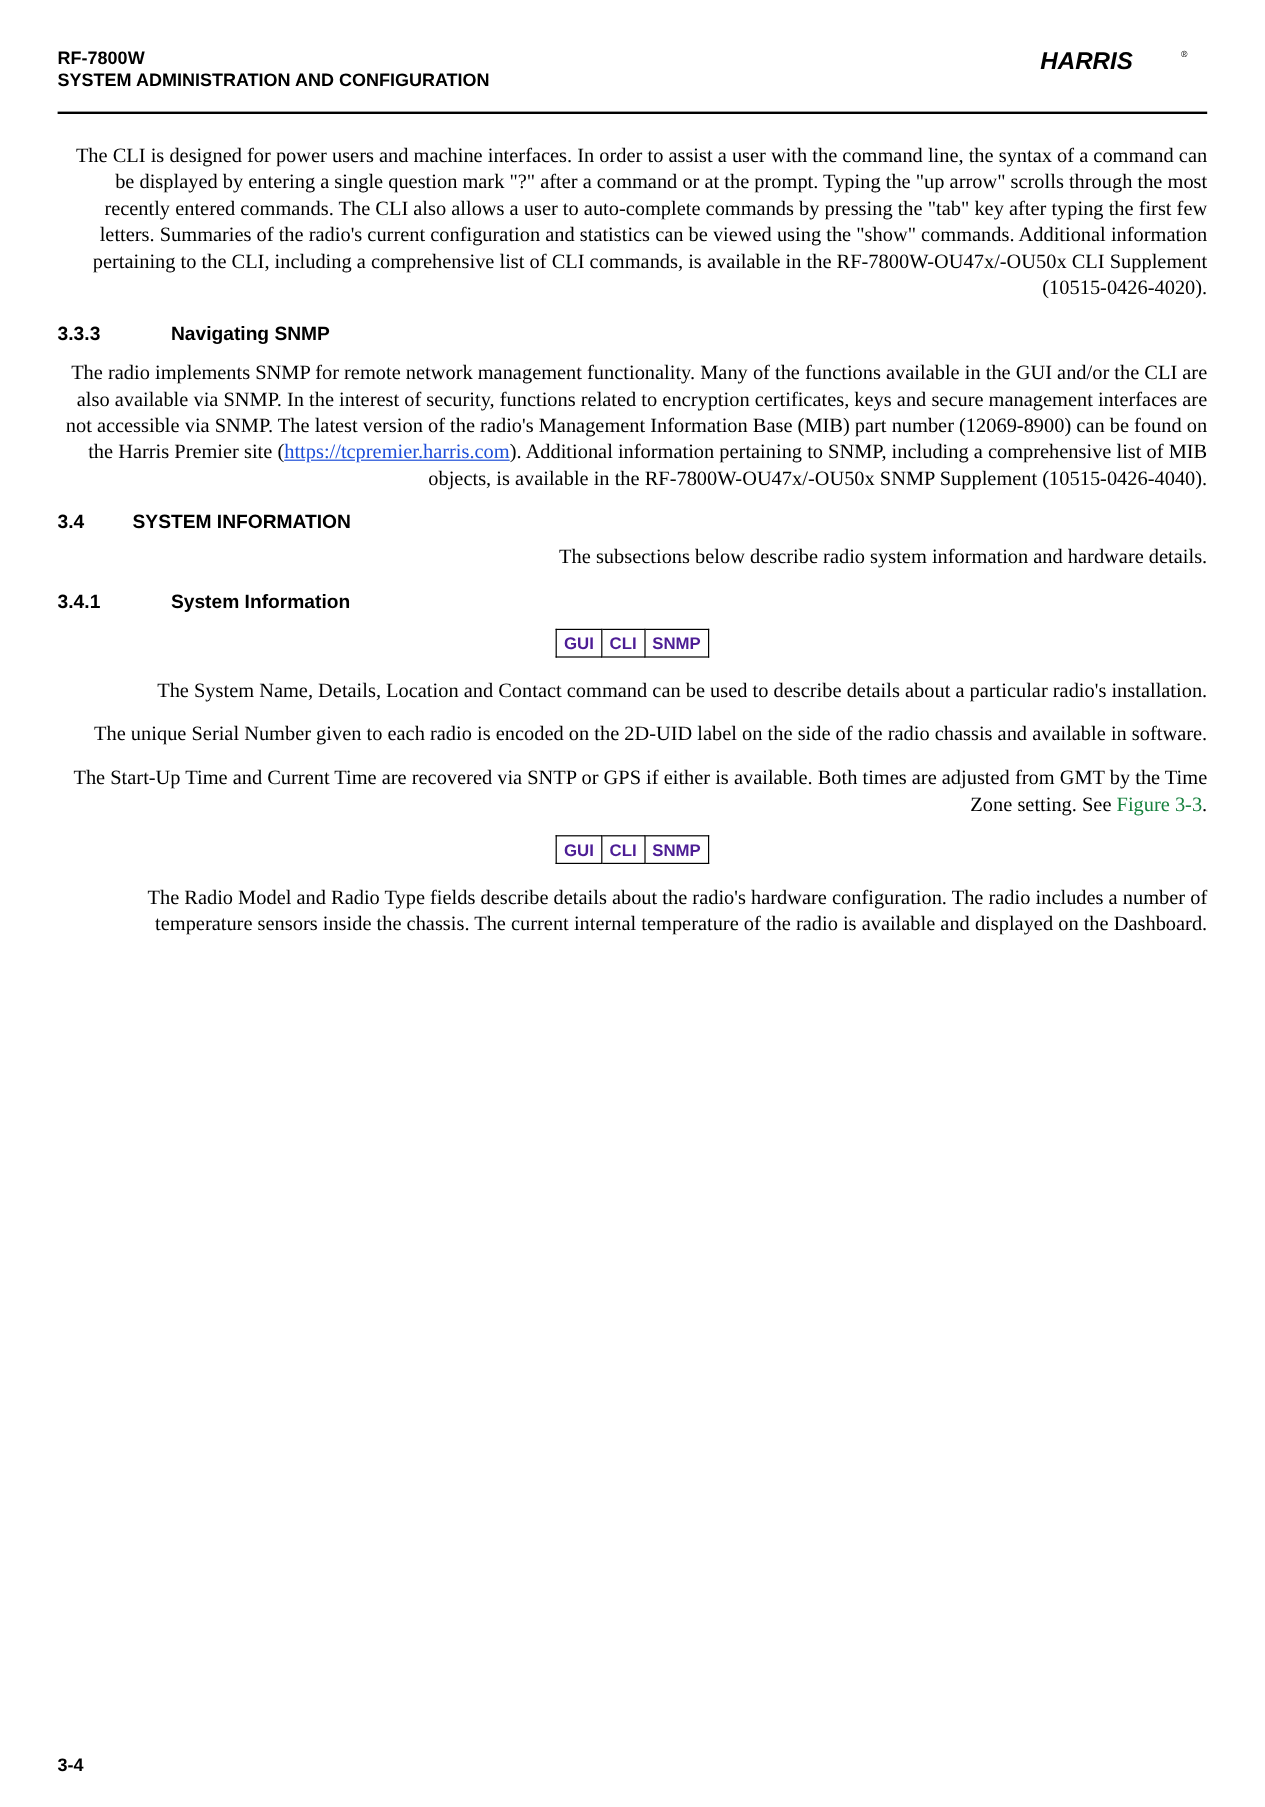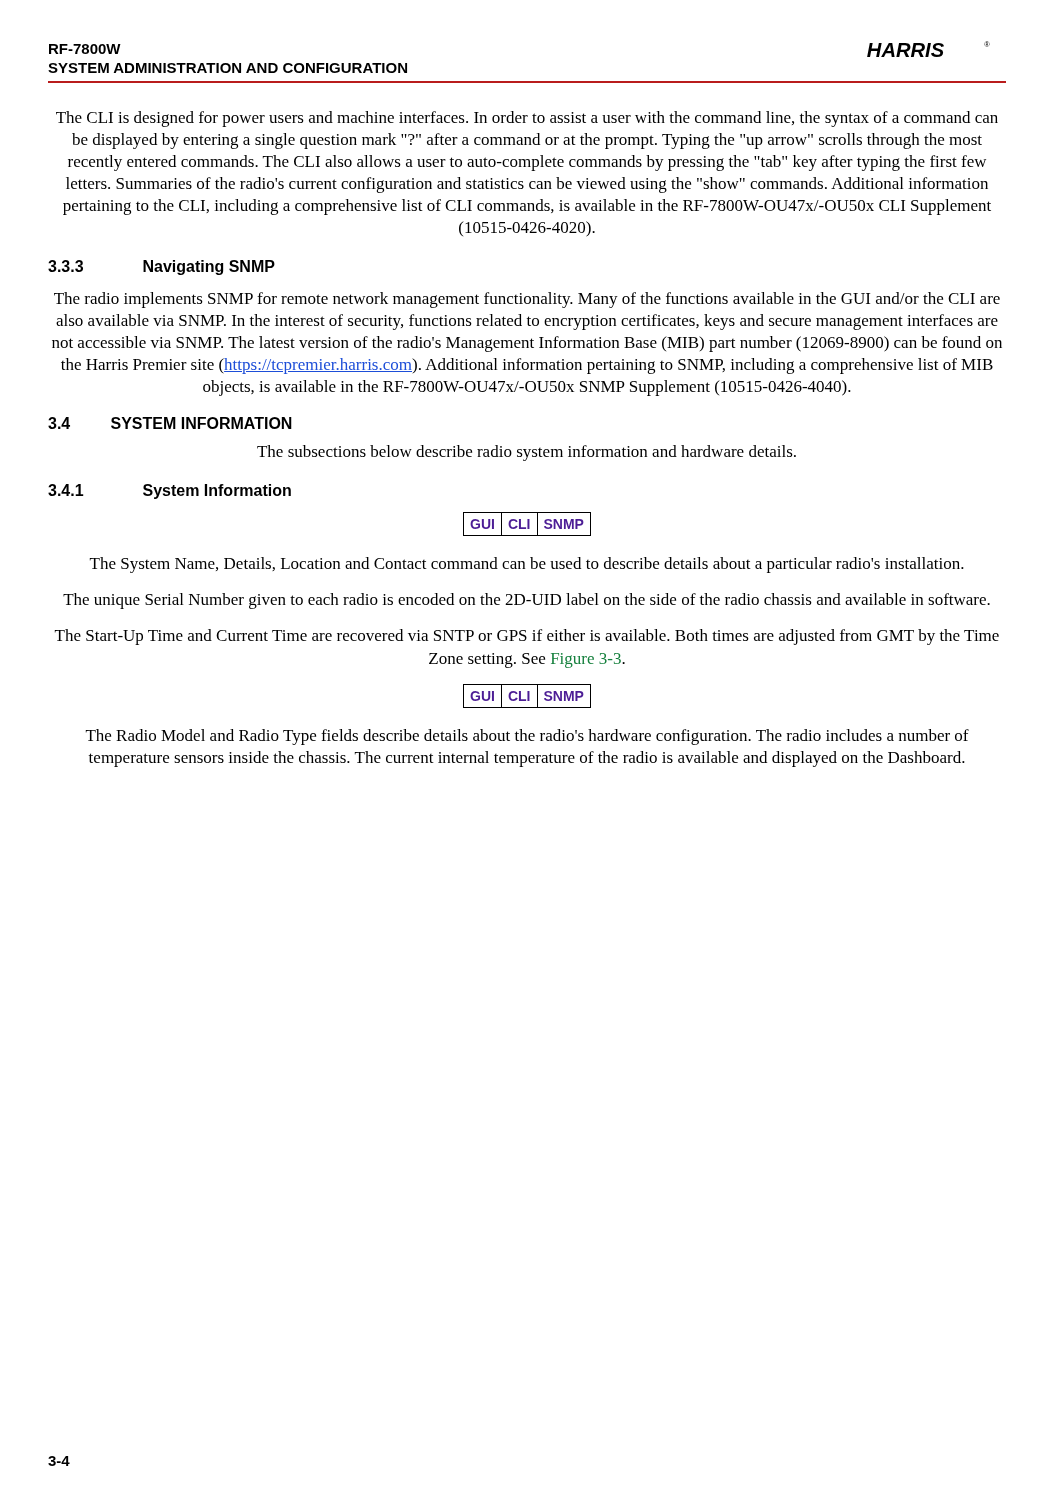--- a/index.html
+++ b/index.html
@@ -16,22 +16,22 @@
     .page {
       padding: 40px 48px 30px 48px;
       box-sizing: border-box;
       min-height: 1506px;
       position: relative;
     }
     .header {
       display: flex;
       justify-content: space-between;
       align-items: flex-start;
-      border-bottom: 2px solid #b91c1c;
-      padding-bottom: 3px;
+      border-bottom: 2px solid #000000;
+      padding-bottom: 15px;
       margin-bottom: 24px;
     }
     .header-left {
       font-family: Arial, Helvetica, sans-serif;
       font-weight: bold;
       font-size: 15px;
       line-height: 1.25;
     }
     .header-right {
       display: flex;
@@ -55,21 +55,21 @@
       font-weight: bold;
       font-size: 16px;
       margin: 16px 0 6px 0;
     }
     h3.major-heading .num {
       display: inline-block;
       min-width: 58px;
     }
     p {
       margin: 0 0 14px 0;
-      text-align: center;
+      text-align: right;
     }
     a.inline-link {
       color: #1d4ed8;
       text-decoration: underline;
     }
     .fig-ref {
       color: #15803d;
     }
     .badge-row {
       text-align: center;
@@ -83,21 +83,21 @@
       font-size: 14px;
       color: #4c1d95;
     }
     .badge-table td {
       border: 1.5px solid #000;
       padding: 2px 6px;
       text-align: center;
     }
     .page-number {
       position: absolute;
-      bottom: 36px;
+      bottom: 25px;
       left: 48px;
       font-family: Arial, Helvetica, sans-serif;
       font-weight: bold;
       font-size: 15px;
       margin-top: 36px;
     }
   </style>
 </head>
 <body>
 

